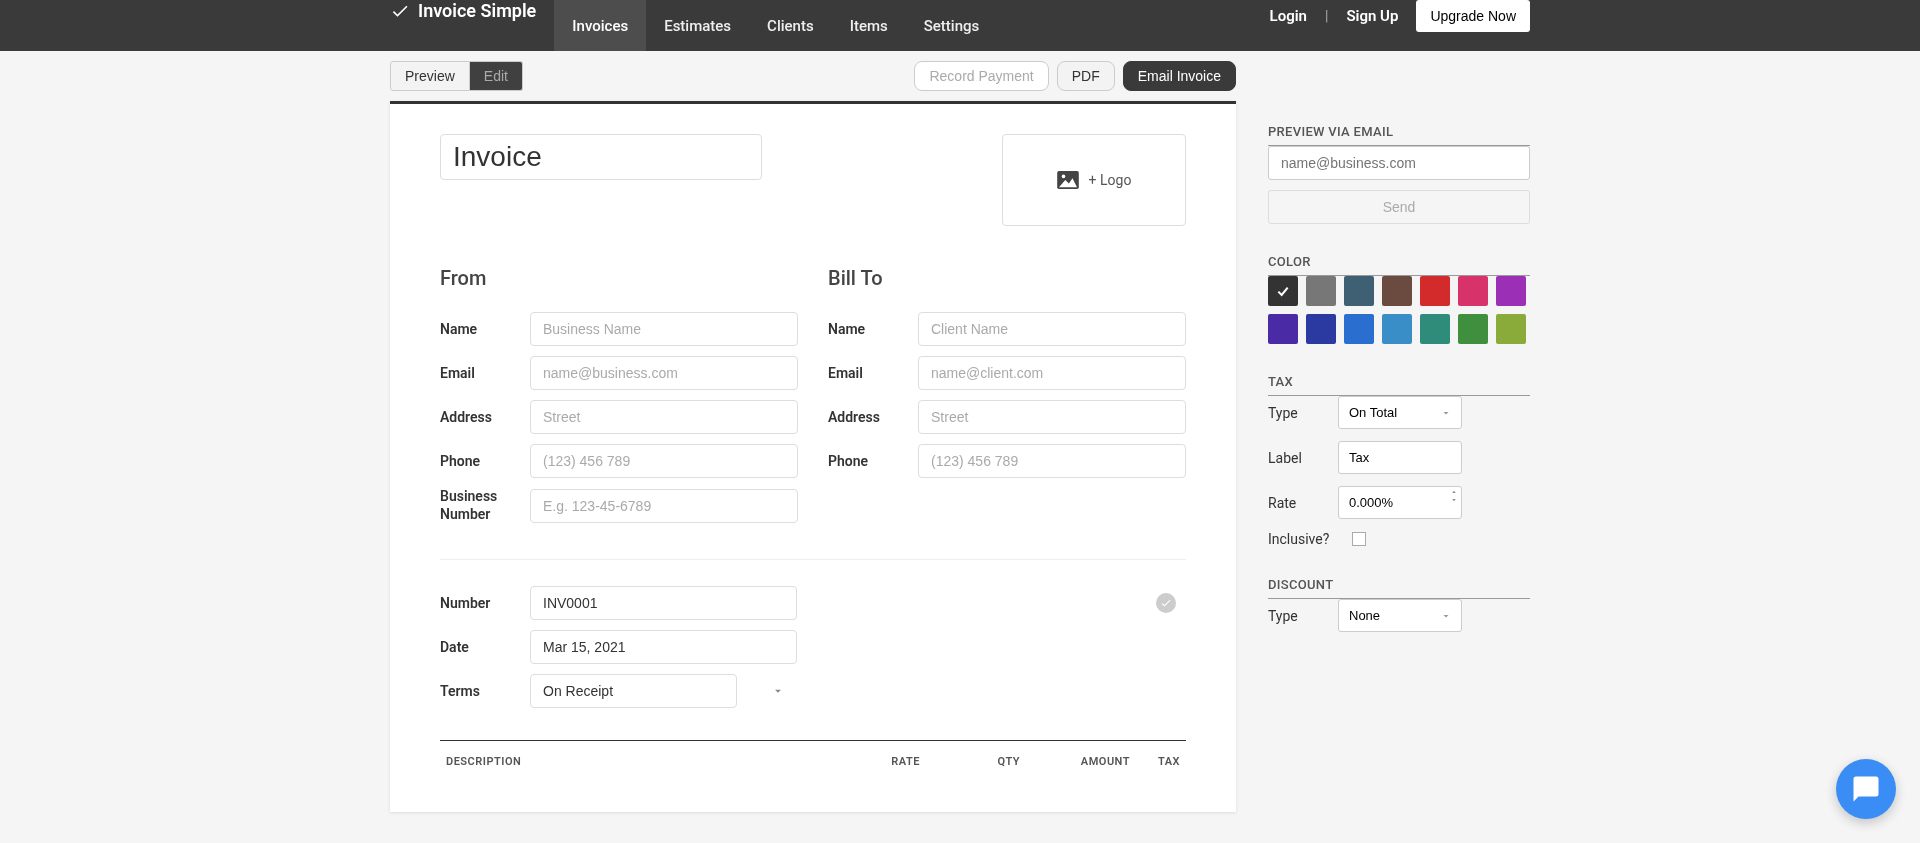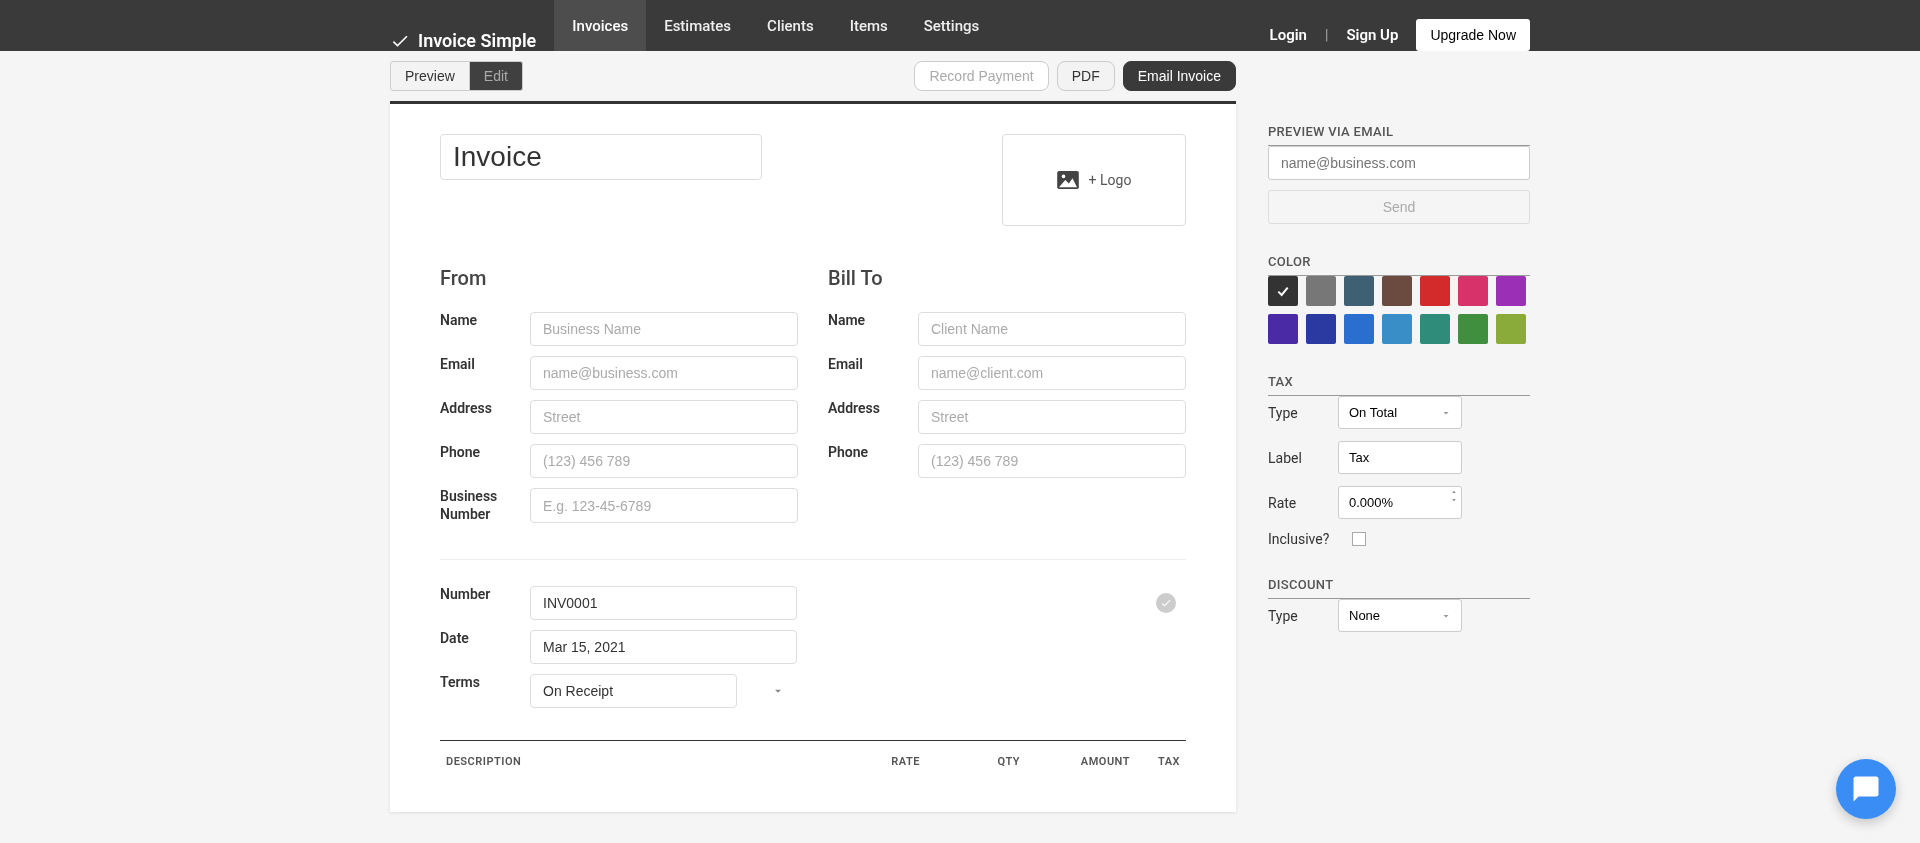--- a/index.html
+++ b/index.html
@@ -15,21 +15,21 @@
     height: 51px;
     display: flex;
     align-items: center;
     padding: 0;
     color: #fff;
   }
   .topnav-inner {
     width: 1140px;
     margin: 0 auto;
     display: flex;
-    align-items: flex-end;
+    align-items: flex-start;
     height: 100%;
   }
   .brand {
     display: flex;
     align-items: center;
     gap: 8px;
     font-weight: 600;
     font-size: 18px;
     padding-right: 18px;
   }
@@ -125,21 +125,21 @@
     justify-content: center;
     gap: 10px;
     color: #555;
     cursor: pointer;
   }
   .logo-box svg { width: 22px; height: 18px; fill: #444; }
 
   .two-cols { display: flex; gap: 30px; }
   .col { flex: 1; }
   .section-title { font-size: 20px; font-weight: 500; color: #444; margin-bottom: 22px; }
-  .form-row { display: flex; margin-bottom: 10px; }
+  .form-row { display: flex; align-items: center; margin-bottom: 10px; }
   .form-row label { width: 90px; font-size: 14px; font-weight: 600; color: #333; }
   .form-row label.two-line { line-height: 1.25; }
   .text-input, .select-input {
     flex: 1;
     border: 1px solid #ddd;
     border-radius: 4px;
     padding: 8px 12px;
     font-size: 14px;
     color: #333;
     background: #fff;

